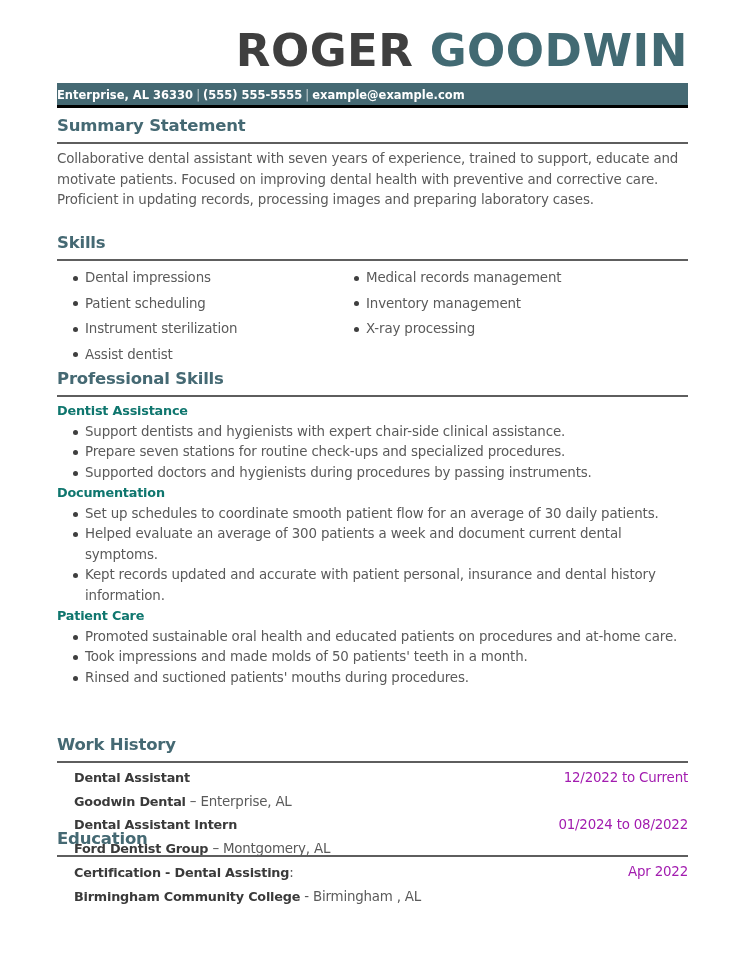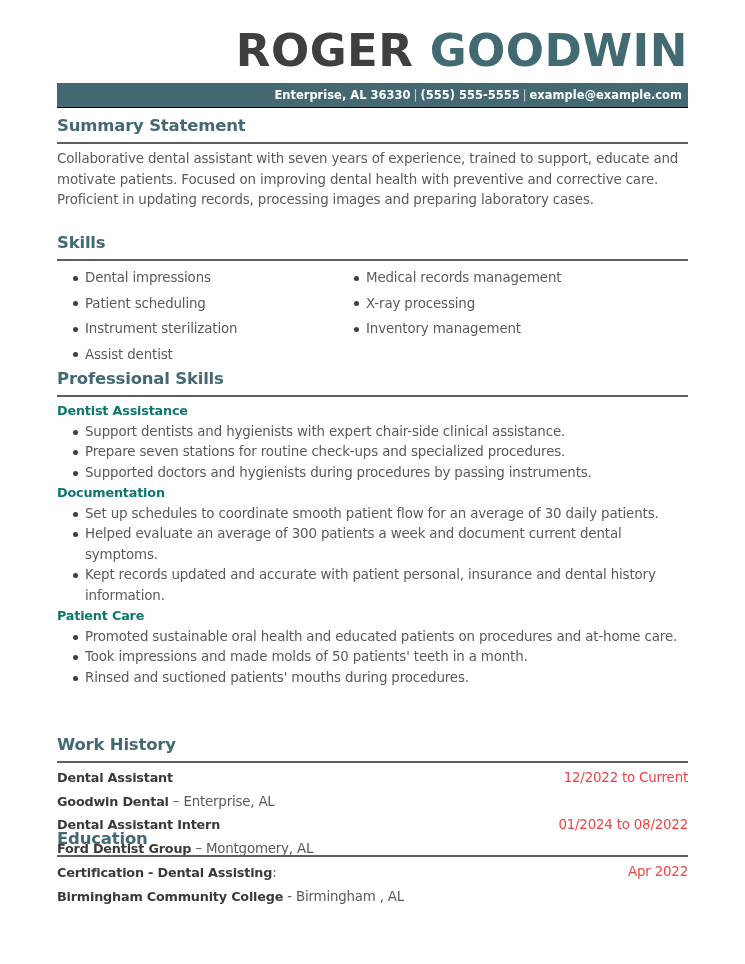--- a/index.html
+++ b/index.html
@@ -14,23 +14,23 @@
     position: absolute; right: 0; top: 30px;
     font-family: "DejaVu Sans", sans-serif; font-weight: bold;
     font-size: 45px; letter-spacing: 0.5px; line-height: 42px;
     white-space: nowrap;
   }
   .name .first { color: #3f3f3f; }
   .name .last { color: #426a73; }
 
   .contact-bar {
     position: absolute; left: 0; top: 83px; width: 631px; height: 25px;
-    background: #456973; border-bottom: 1px solid #000000;
+    background: #456973; border-bottom: 3px solid #000000;
     color: #ffffff; font-weight: bold; font-size: 11.5px;
-    text-align: right; line-height: 25px; box-sizing: border-box; padding-right: 6px;
+    line-height: 25px; box-sizing: border-box; padding-right: 6px;
     white-space: nowrap;
   }
   .contact-bar .sep { color: #c9d3d6; font-weight: normal; padding: 0 3px; }
 
   .section { position: absolute; left: 0; width: 631px; }
   .section-title {
     font-size: 16.5px; font-weight: bold; color: #456973;
     line-height: 20px; padding-bottom: 6px;
     border-bottom: 2px solid #5e5e5e;
     letter-spacing: -0.2px;
@@ -55,23 +55,23 @@
   .skills-col { width: 281px; }
   .skills-col li { line-height: 25.5px !important; }
   .skills-col li::before { top: 10.5px !important; }
 
   .sub-title {
     font-size: 12.8px; font-weight: bold; color: #0f766e; line-height: 20.5px;
     letter-spacing: -0.2px;
   }
 
   .job { position: relative; }
-  .job-row { display: flex; justify-content: space-between; line-height: 23px; }
+  .job-row { display: flex; justify-content: space-between; line-height: 23px; margin-left: 17px; }
   .job-title { font-size: 12.8px; font-weight: bold; color: #3a3a3a; letter-spacing: -0.2px; }
-  .job-date { font-size: 13.4px; color: #ef4444; letter-spacing: -0.2px; }
+  .job-date { font-size: 13.4px; color: #a21caf; letter-spacing: -0.2px; }
   .job-company { font-size: 12.8px; font-weight: bold; color: #3a3a3a; letter-spacing: -0.2px; }
   .job-loc { font-size: 13.4px; font-weight: normal; color: #5a5a5a; letter-spacing: -0.2px; }
 </style>
 </head>
 <body>
 
 <div class="page">
 
   <div class="name">
     <span class="first">ROGER</span>
@@ -91,22 +91,22 @@
     <div class="section-title">Skills</div>
     <div class="skills-grid">
       <ul class="bul skills-col">
         <li>Dental impressions</li>
         <li>Patient scheduling</li>
         <li>Instrument sterilization</li>
         <li>Assist dentist</li>
       </ul>
       <ul class="bul skills-col">
         <li>Medical records management</li>
+        <li>Inventory management</li>
         <li>X-ray processing</li>
-        <li>Inventory management</li>
       </ul>
     </div>
   </div>
 
   <div class="section" style="top:369px;">
     <div class="section-title">Professional Skills</div>
     <div style="margin-top:4px;">
       <div class="sub-title">Dentist Assistance</div>
       <ul class="bul">
         <li>Support dentists and hygienists with expert chair-side clinical assistance.</li>

